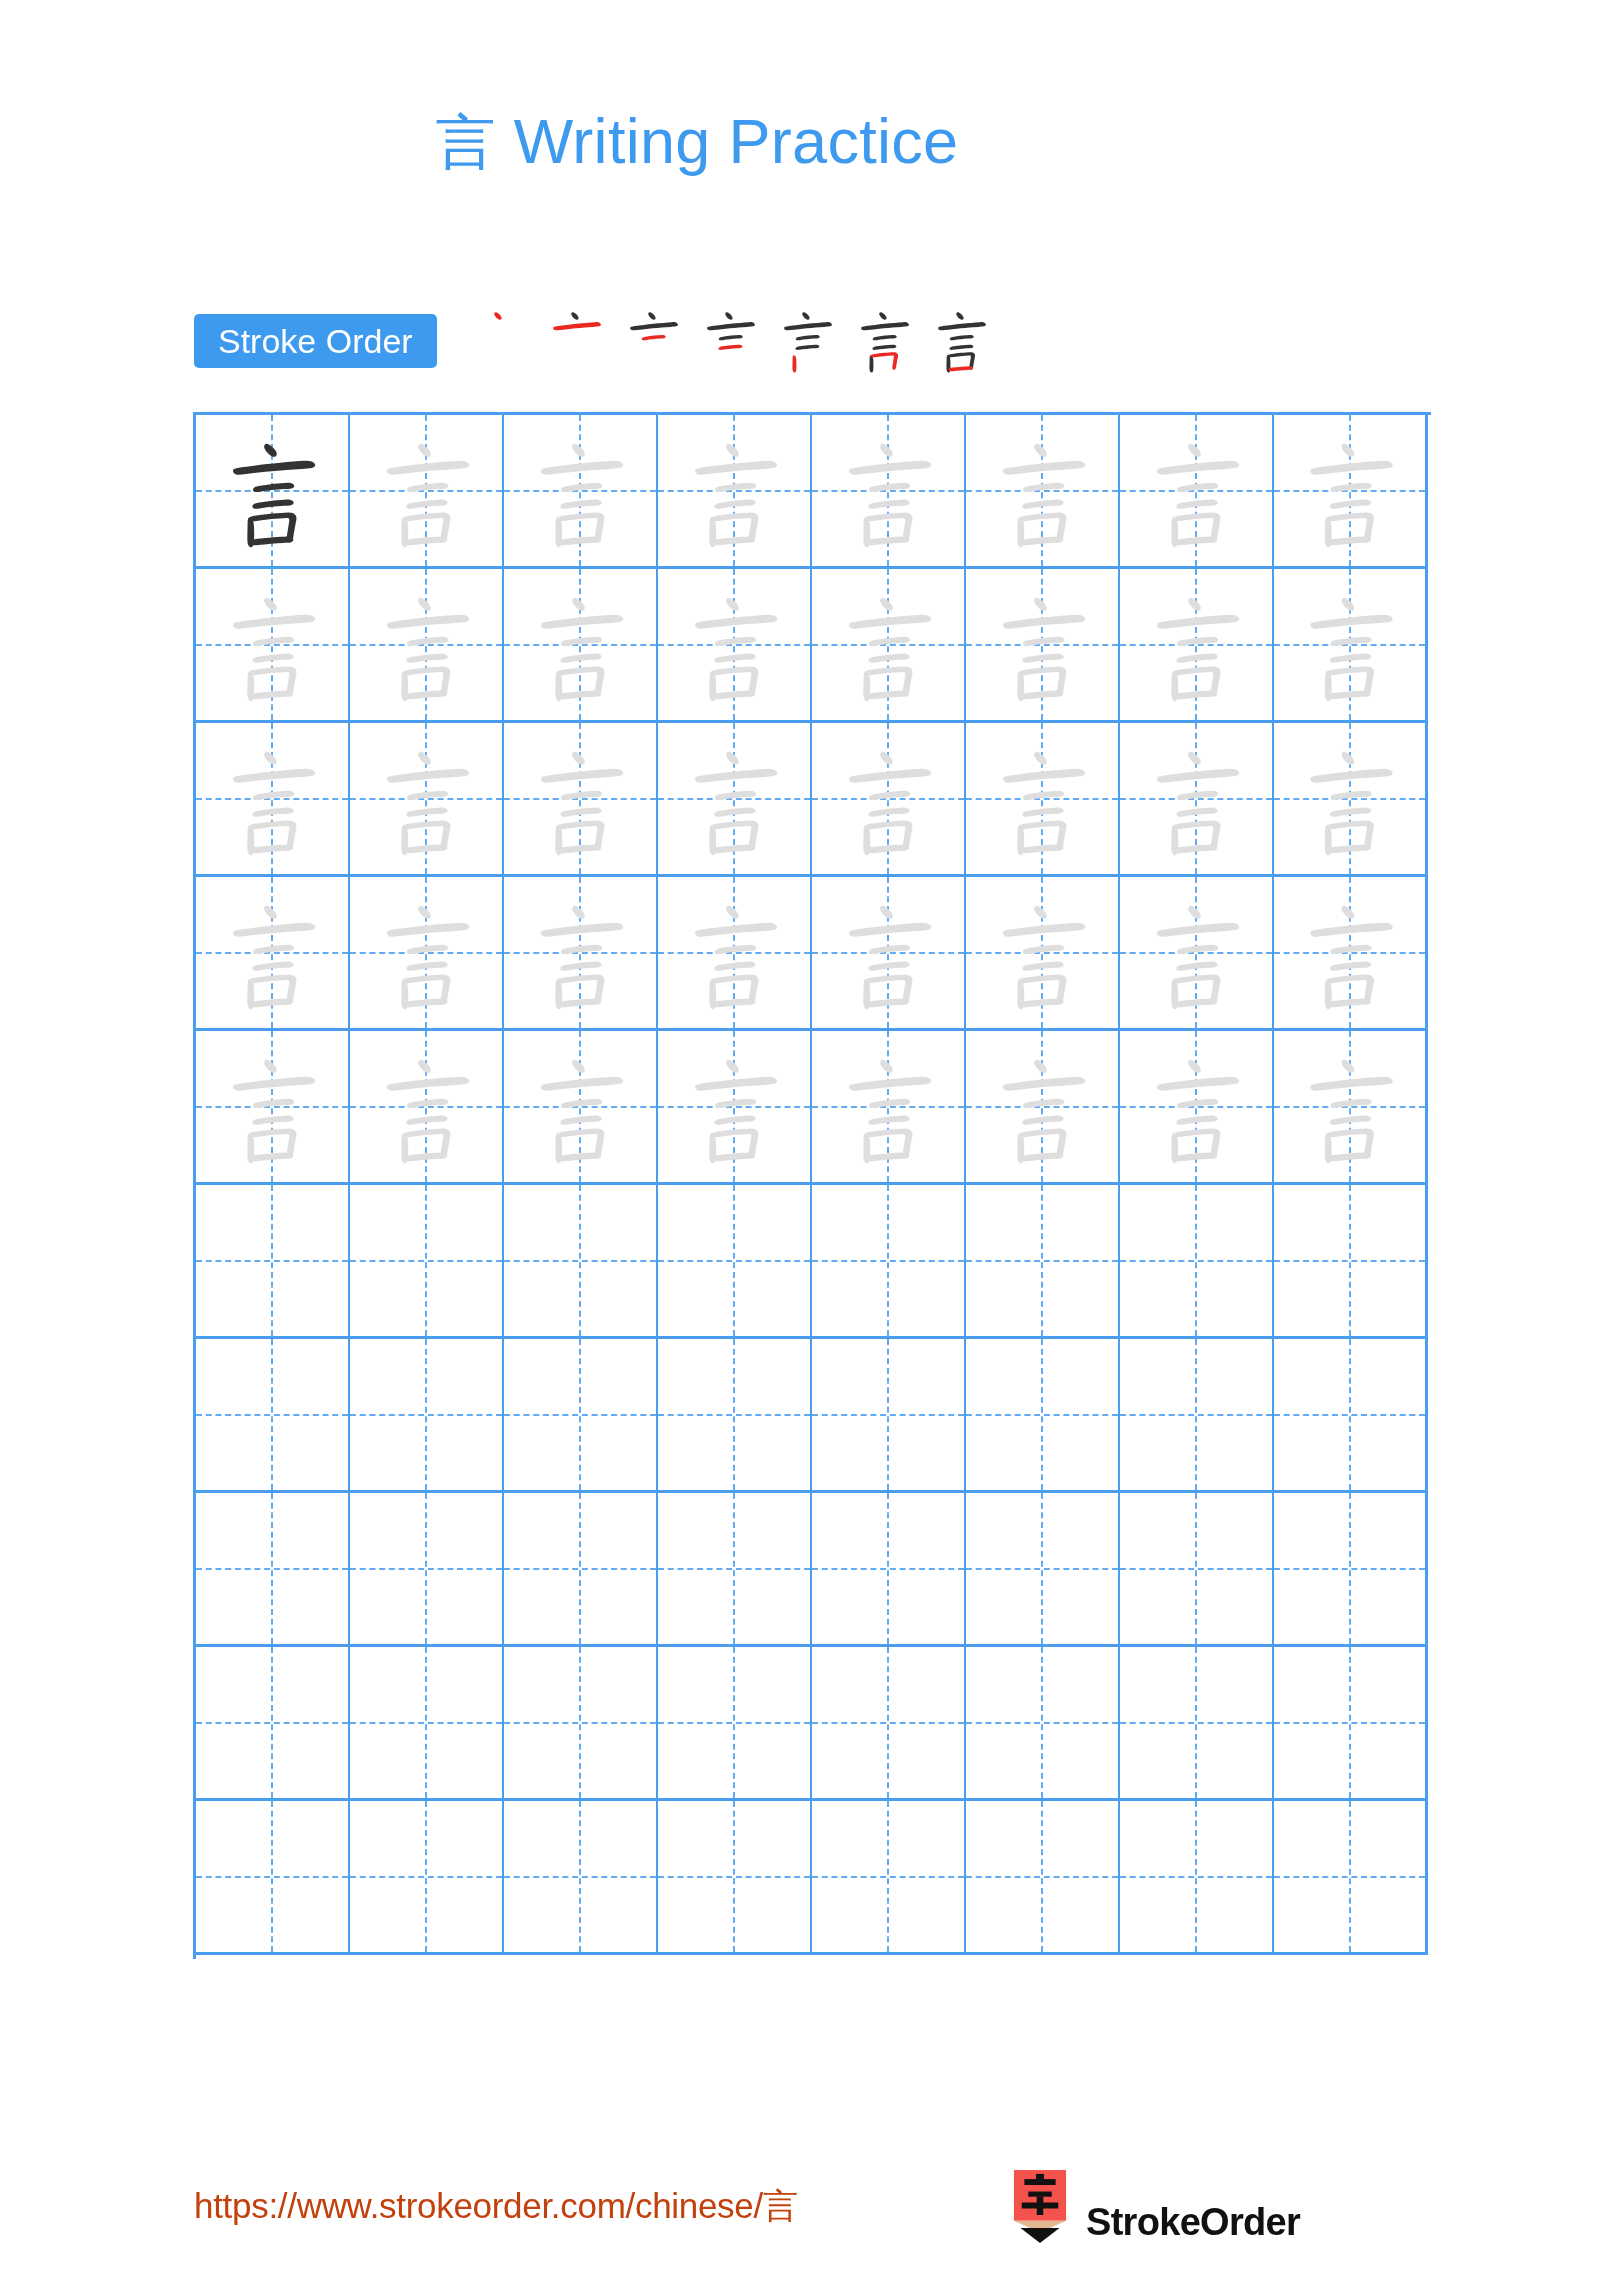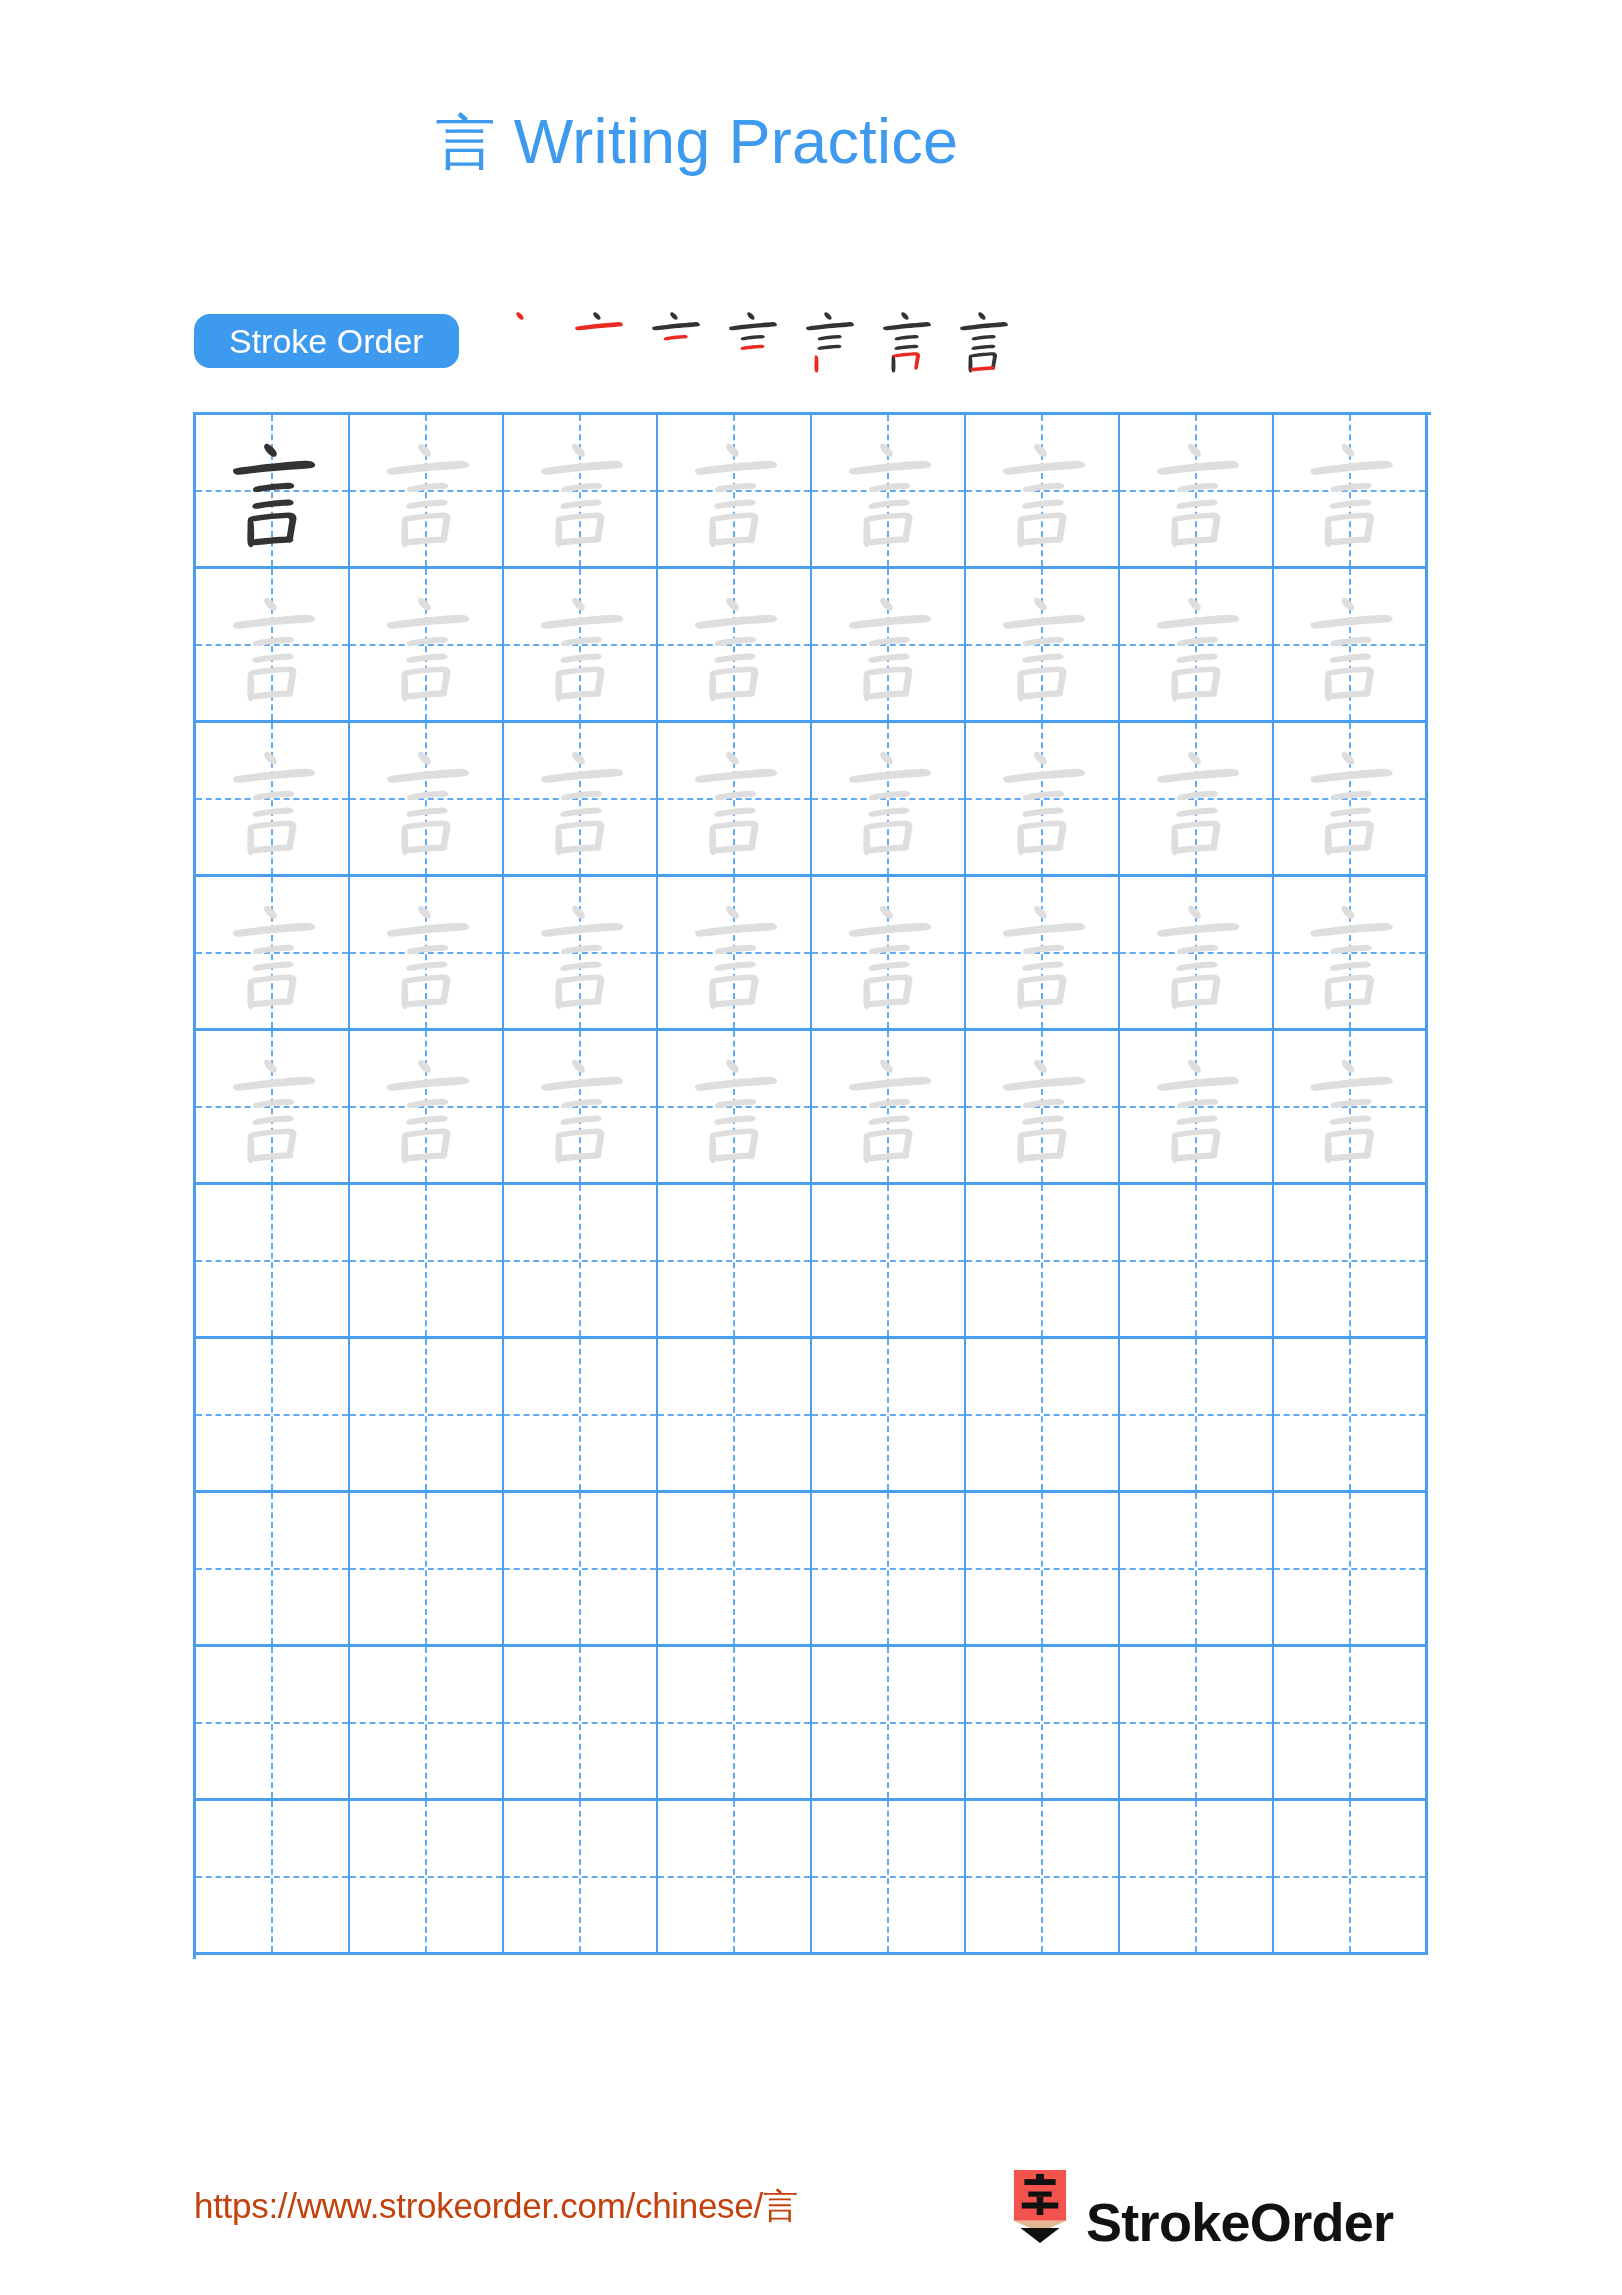--- a/index.html
+++ b/index.html
@@ -40,23 +40,23 @@
     top: 308px;
     height: 65px;
     display: flex;
     align-items: center;
   }
   .so-badge {
     display: inline-flex;
     align-items: center;
     justify-content: center;
     height: 54px;
-    padding: 0 35px;
+    padding: 0 24px;
     background: #3d9aee;
-    border-radius: 16px;
+    border-radius: 5px;
     color: #ffffff;
     font-size: 34px;
     font-weight: 400;
     line-height: 1;
     white-space: nowrap;
     box-sizing: border-box;
   }
   .so-steps {
     display: flex;
     align-items: flex-start;
@@ -149,21 +149,21 @@
   }
   .brand-mark {
     position: relative;
     width: 58px;
     height: 73px;
     margin-right: 17px;
     flex: none;
   }
   .brand-mark svg { display:block; width: 58px; height: 73px; }
   .brand-name {
-    font-size: 54px;
+    font-size: 38px;
     font-weight: bold;
     color: #111111;
     letter-spacing: -0.7px;
     line-height: 1;
     white-space: nowrap;
     margin-top: 32px;
   }
 </style>
 </head>
 <body>

